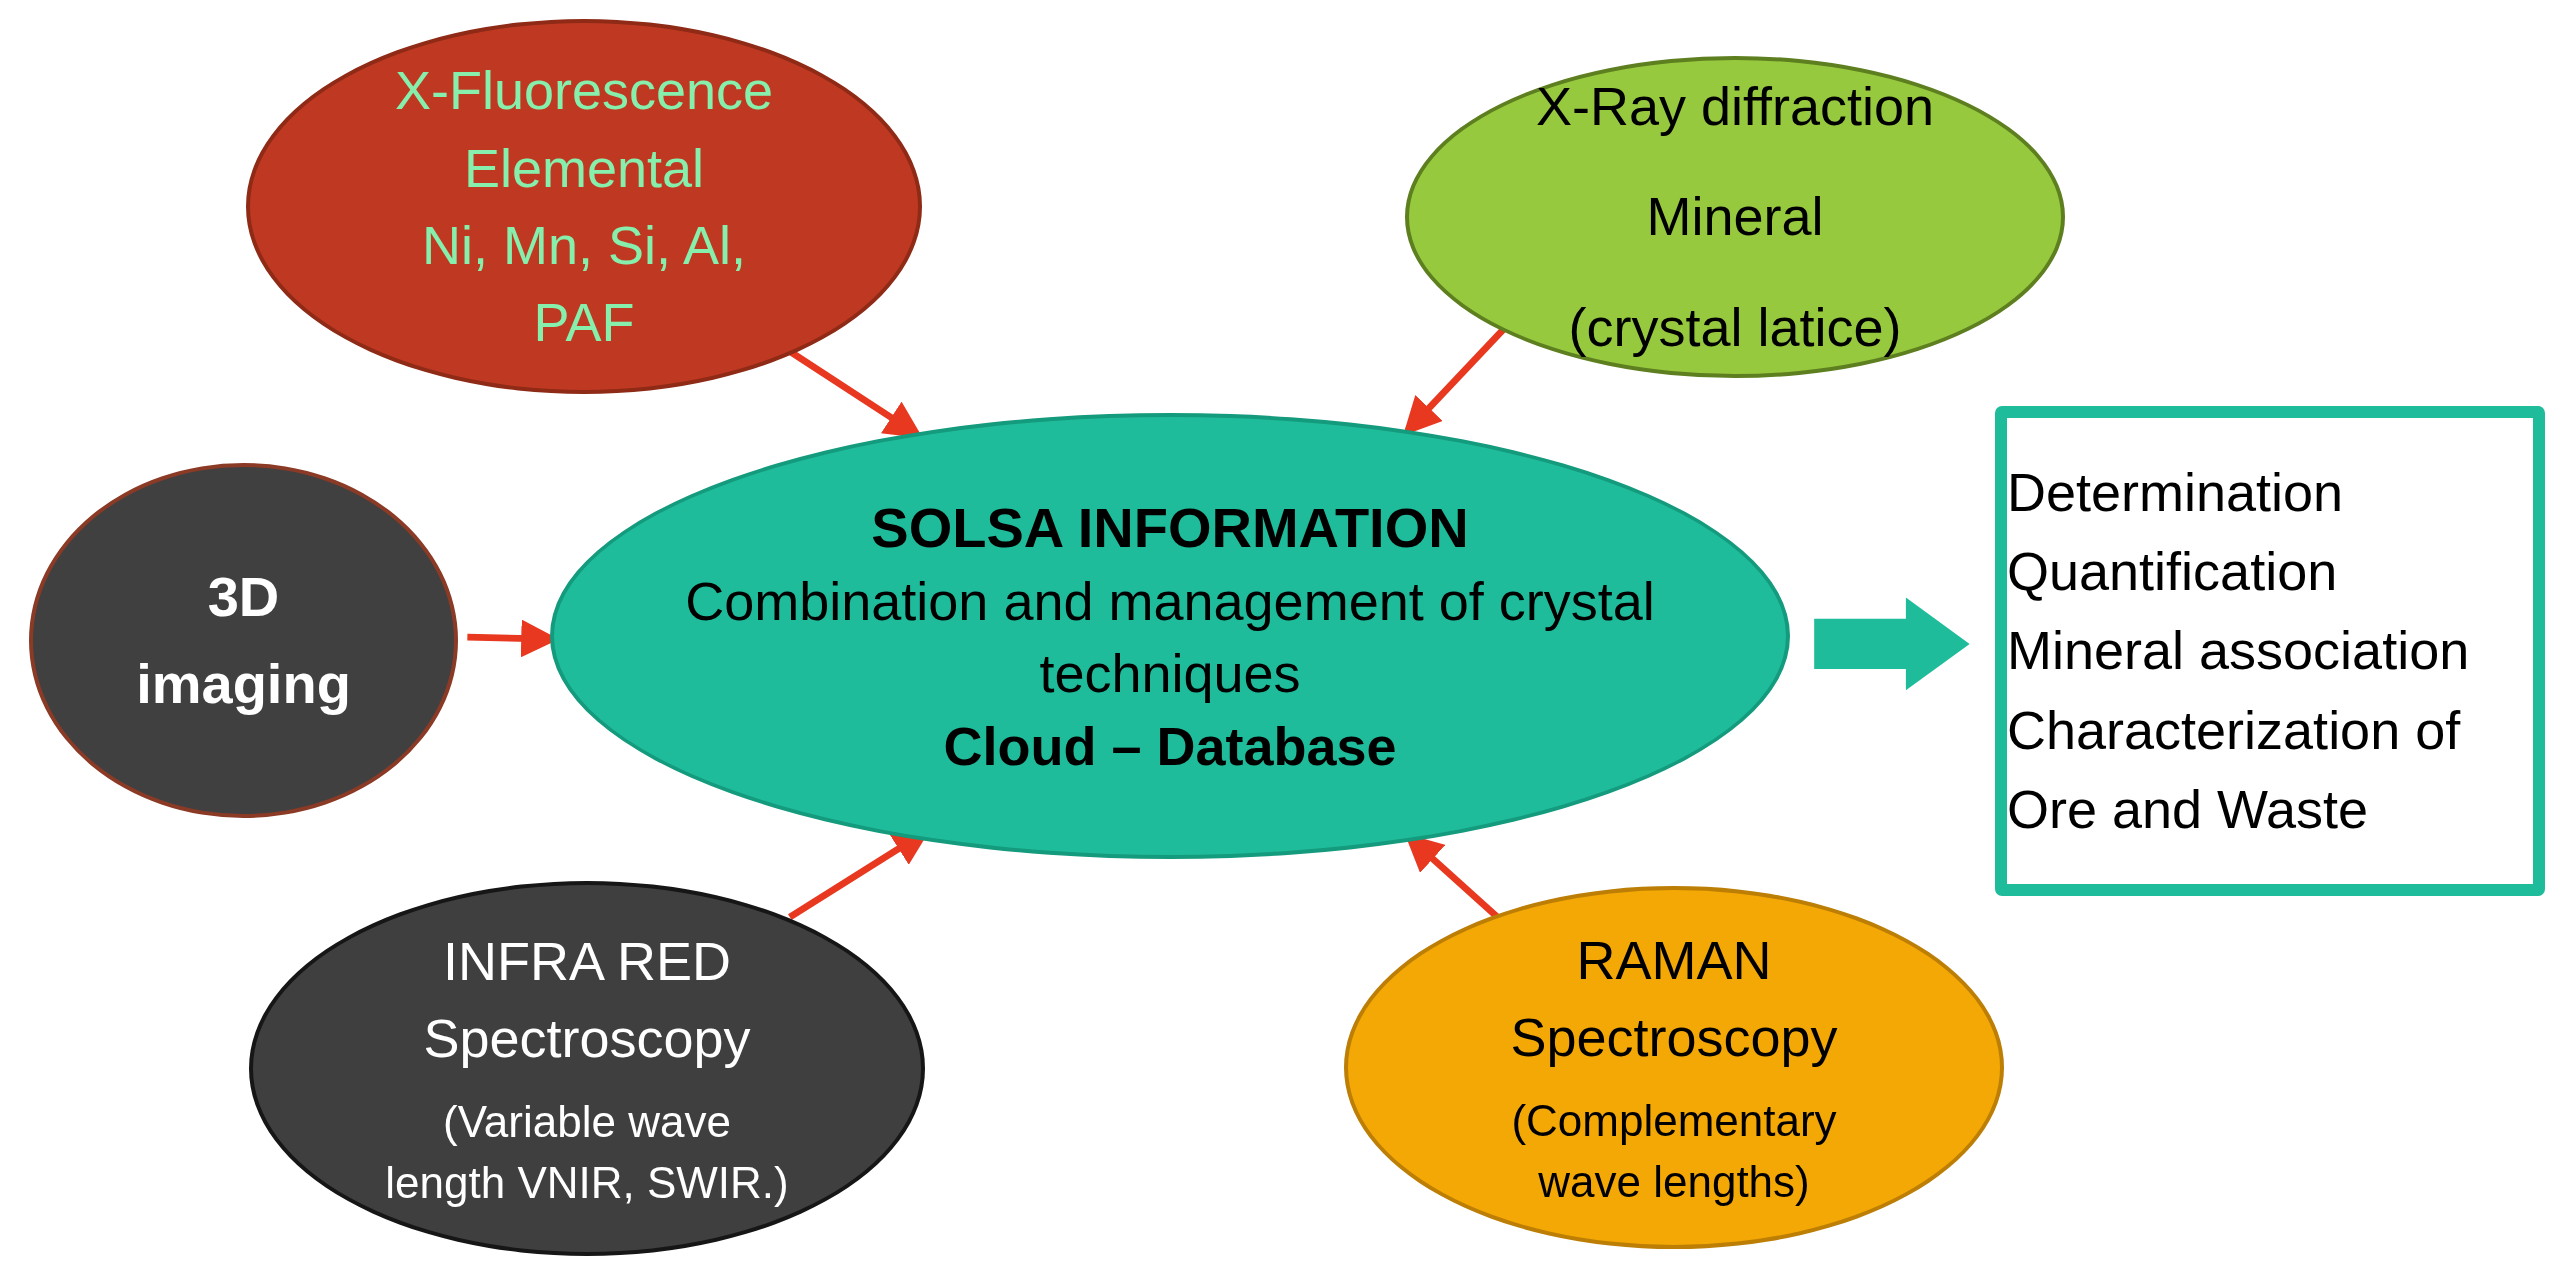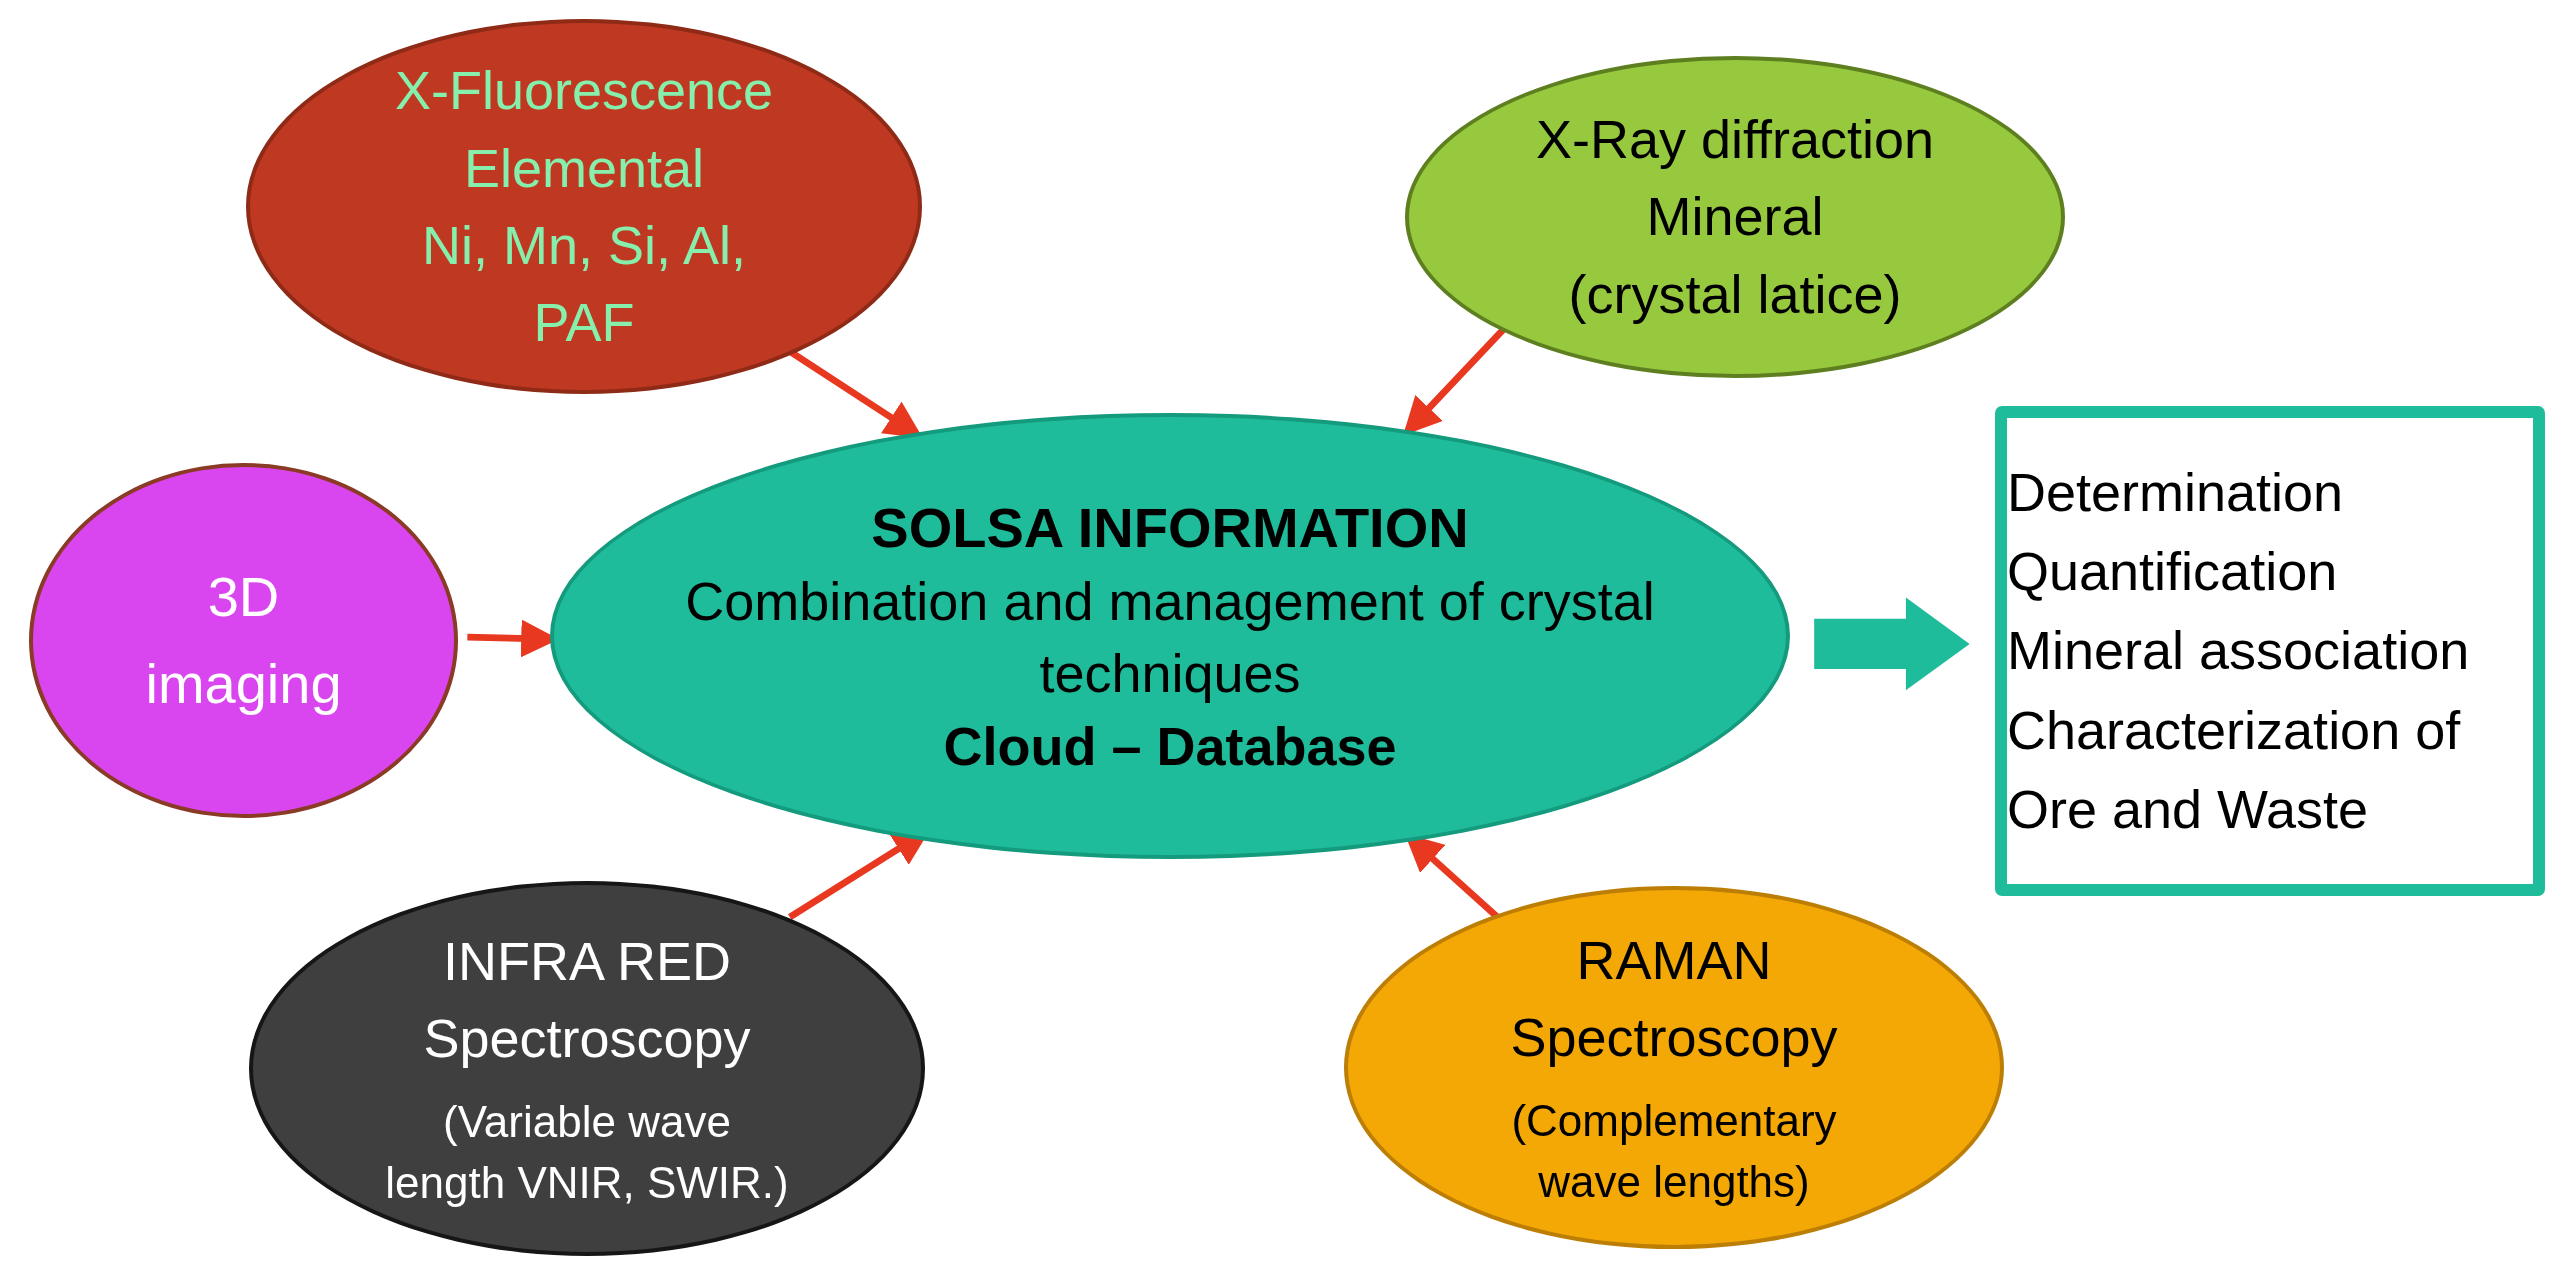--- a/index.html
+++ b/index.html
@@ -122,27 +122,27 @@
     <polygon points="1879,641 1974,641 1974,619 2040,667 1974,715 1974,693 1879,693" fill="#1fbc9b"></polygon>
   </svg>
 
   <div class="ellipse node-xrf" style="background-color: rgb(191, 57, 34); border-color: rgb(142, 42, 22); color: #86efac;">
     <div class="line">X-Fluorescence</div>
     <div class="line">Elemental</div>
     <div class="line">Ni, Mn, Si, Al,</div>
     <div class="line">PAF</div>
   </div>
 
-  <div class="ellipse node-xrd" style="background-color: rgb(151, 201, 63); border-color: rgb(93, 127, 31); color: rgb(0, 0, 0);">
+  <div class="ellipse node-xrd" style="background-color: rgb(151, 201, 63); border-color: rgb(93, 127, 31); color: rgb(0, 0, 0); gap: 33px;">
     <div class="line">X-Ray diffraction</div>
     <div class="line">Mineral</div>
     <div class="line">(crystal latice)</div>
   </div>
 
-  <div class="ellipse node-threed" style="background-color: #d946ef; border-color: rgb(139, 58, 38); color: rgb(255, 255, 255);">
+  <div class="ellipse node-threed" style="background-color: #404040; border-color: rgb(139, 58, 38); color: rgb(255, 255, 255); font-weight: bold;">
     <div class="line">3D</div>
     <div class="line">imaging</div>
   </div>
 
   <div class="ellipse node-center" style="background-color: rgb(31, 188, 155); border-color: rgb(20, 154, 124); color: rgb(0, 0, 0);">
     <div class="center-title">SOLSA INFORMATION</div>
     <div class="center-subtitle">Combination and management of crystal techniques</div>
     <div class="center-footer">Cloud – Database</div>
   </div>
 

